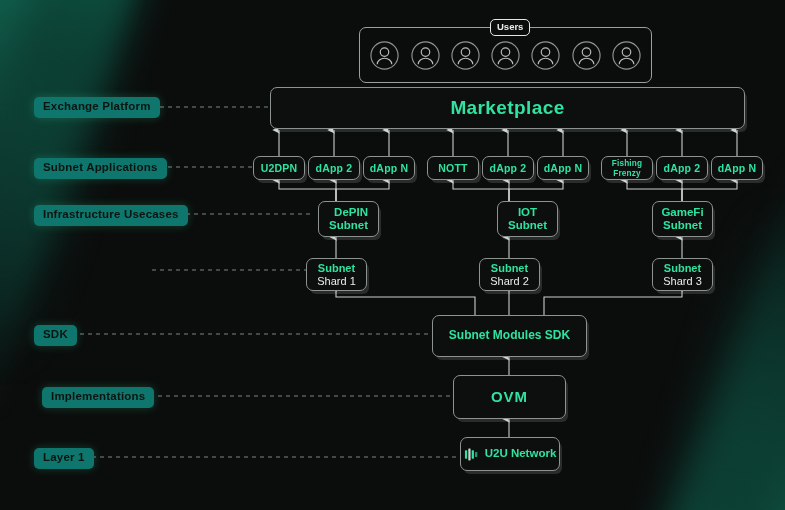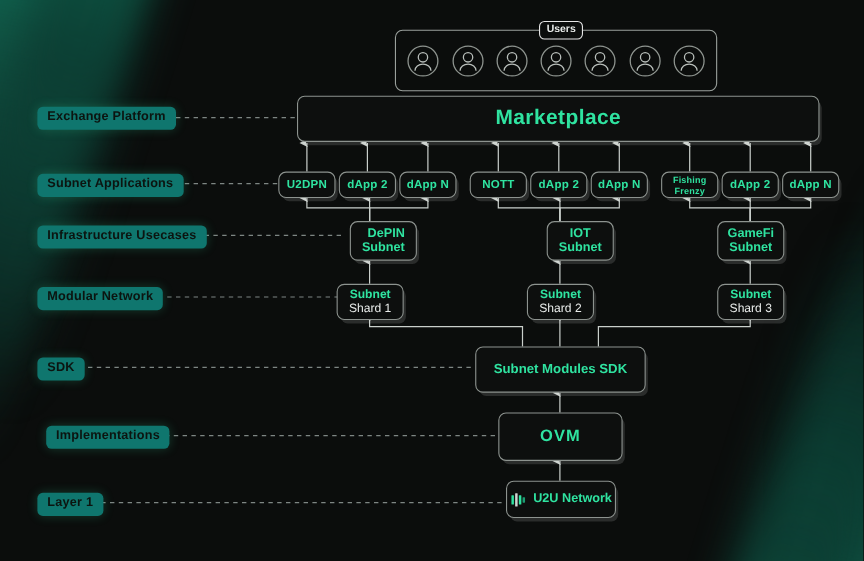--- a/index.html
+++ b/index.html
@@ -220,21 +220,20 @@
         <circle cx="16" cy="16" r="14" fill="none" stroke="#8e948f" stroke-width="1.2"></circle>
         <circle cx="16" cy="12.5" r="4.4" fill="none" stroke="#b9bfbb" stroke-width="1.2"></circle>
         <path d="M8.5 25 a7.5 6.2 0 0 1 15 0" fill="none" stroke="#b9bfbb" stroke-width="1.2"></path>
       </svg>
   </div>
   <div id="users-badge">Users</div>
 
   <div class="cat-pill" style="left:34px; top:97px;">Exchange Platform</div>
   <div class="cat-pill" style="left:34px; top:205px;">Infrastructure Usecases</div>
   <div class="cat-pill" style="left:34px; top:158px;">Subnet Applications</div>
-  <div class="cat-pill" style="left:34px; top:261px;">Modular Network</div>
   <div class="cat-pill" style="left:34px; top:325px;">SDK</div>
   <div class="cat-pill" style="left:42px; top:387px;">Implementations</div>
   <div class="cat-pill" style="left:34px; top:448px;">Layer 1</div>
 
   <div class="node mkt-node" style="left:270px; top:87px; width:475px; height:42px;">
     <span>Marketplace</span>
   </div>
 
   <div class="node app-node" style="left:253px; top:156px; width:52px; height:24px;">
     <span>U2DPN</span>

